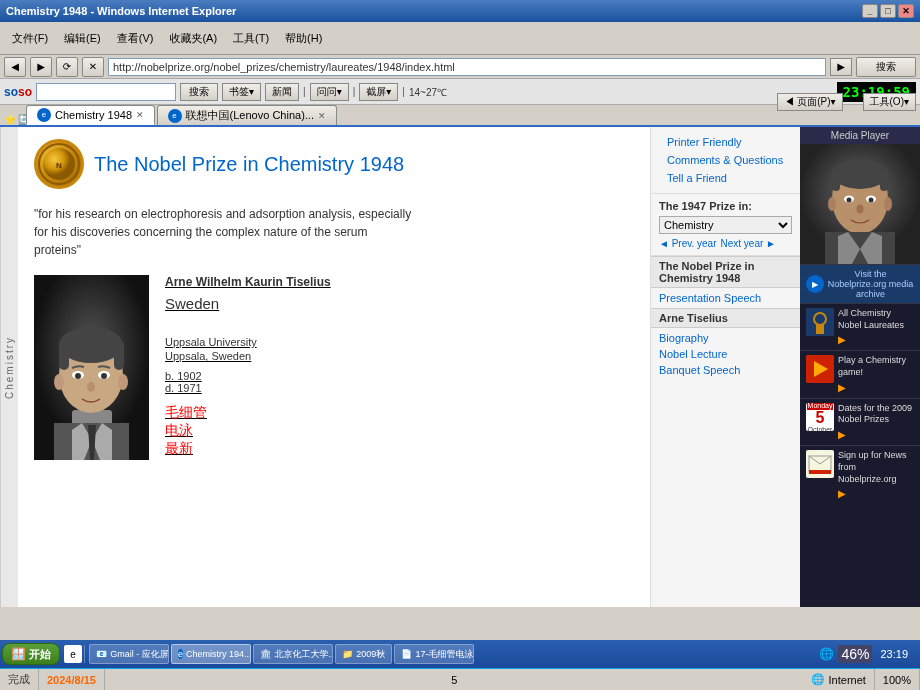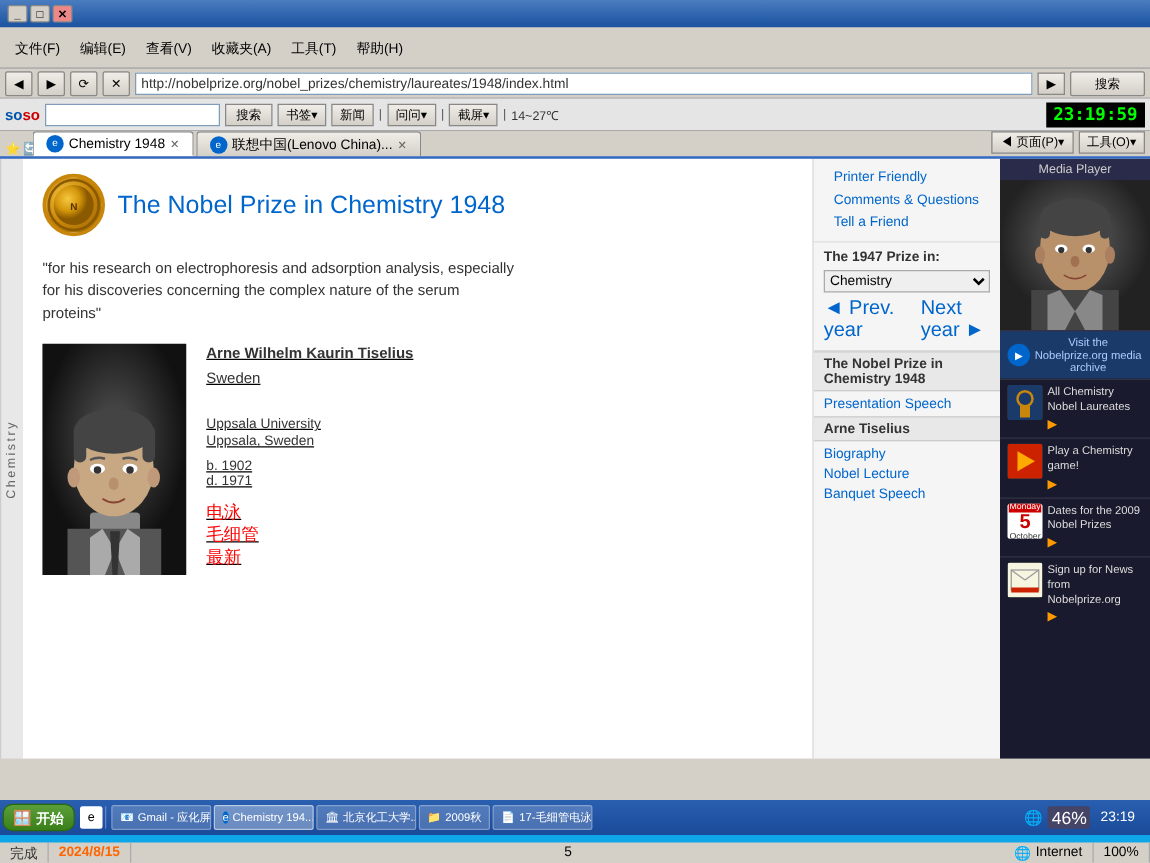--- a/index.html
+++ b/index.html
@@ -215,21 +215,21 @@
       flex: 1;
       text-decoration: underline;
     }
     .person-name {
       font-size: 12px;
       font-weight: bold;
       color: #333;
       margin-bottom: 6px;
     }
     .person-country {
-      font-size: 12px;
+      font-size: 15px;
       color: #333;
       margin-bottom: 4px;
     }
     .person-university {
       font-size: 11px;
       color: #333;
       margin-top: 24px;
       margin-bottom: 2px;
     }
     .person-birth {
@@ -266,22 +266,22 @@
     }
     .prize-dropdown {
       width: 100%;
       height: 18px;
       font-size: 11px;
       border: 1px solid #aaa;
     }
     .year-nav {
       display: flex;
       align-items: center;
-      gap: 20px;
-      font-size: 16px;
+      gap: 4px;
+      font-size: 10px;
       margin-top: 4px;
       color: #0066cc;
     }
 
     .right-section-link {
       display: block;
       color: #0066cc;
       font-size: 11px;
       padding: 2px 0;
       cursor: pointer;
@@ -366,21 +366,21 @@
     }
 
     
     .status-bar {
       position: fixed;
       bottom: 0;
       left: 0;
       width: 920px;
       height: 22px;
       background: #d4d0c8;
-      border-top: 6px solid #0ea5e9;
+      border-top: 1px solid #0ea5e9;
       display: flex;
       align-items: center;
       font-size: 11px;
       gap: 0;
     }
     .status-segment {
       padding: 0 8px;
       border-right: 1px solid #aaa;
       height: 100%;
       display: flex;
@@ -480,20 +480,21 @@
       border-radius: 50%;
       display: flex; align-items: center; justify-content: center;
       color: white; font-size: 8px;
       flex-shrink: 0;
     }
   </style>
 </head>
 <body>
 
 <div class="title-bar">
+  <span class="title-bar-text">Chemistry 1948 - Windows Internet Explorer</span>
   <div class="title-bar-buttons">
     <div class="tb-btn">_</div>
     <div class="tb-btn">□</div>
     <div class="tb-btn" style="background:#e88;">✕</div>
   </div>
 </div>
 
 <div class="menu-bar">
   <span class="menu-item">文件(F)</span>
   <span class="menu-item">编辑(E)</span>
@@ -538,21 +539,21 @@
   <div class="tab active">
     <span class="tab-icon-ie">e</span>
     <span>Chemistry 1948</span>
     <span class="tab-close">✕</span>
   </div>
   <div class="tab">
     <span class="tab-icon-ie">e</span>
     <span>联想中国(Lenovo China)...</span>
     <span class="tab-close">✕</span>
   </div>
-  <div style="margin-left:auto; font-size:10px; display:flex; gap:4px; align-items:flex-start; padding-bottom:2px;">
+  <div style="margin-left:auto; font-size:10px; display:flex; gap:20px; align-items:flex-start; padding-bottom:14px;">
     <button class="toolbar-btn">◀ 页面(P)▾</button>
     <button class="toolbar-btn">工具(O)▾</button>
   </div>
 </div>
 
 <div class="content-area" style="height: 480px;">
 
   <div class="chemistry-label">Chemistry</div>
 
   <div class="nobel-page">
@@ -625,22 +626,22 @@
 
       <div class="person-info">
         <div class="person-name">Arne Wilhelm Kaurin Tiselius</div>
         <div class="person-country">Sweden</div>
         <div class="person-university">Uppsala University</div>
         <div style="font-size:11px; color:#333;">Uppsala, Sweden</div>
         <div class="person-birth">b. 1902</div>
         <div style="font-size:11px; color:#333;">d. 1971</div>
 
         <div class="chinese-annotation">
+          <div>毛细管</div>
           <div>电泳</div>
-          <div>毛细管</div>
           <div>最新</div>
         </div>
       </div>
     </div>
   </div>
 
   <div class="right-panel">
 
     <div class="right-section">
       <a class="right-panel-link">Printer Friendly</a>

